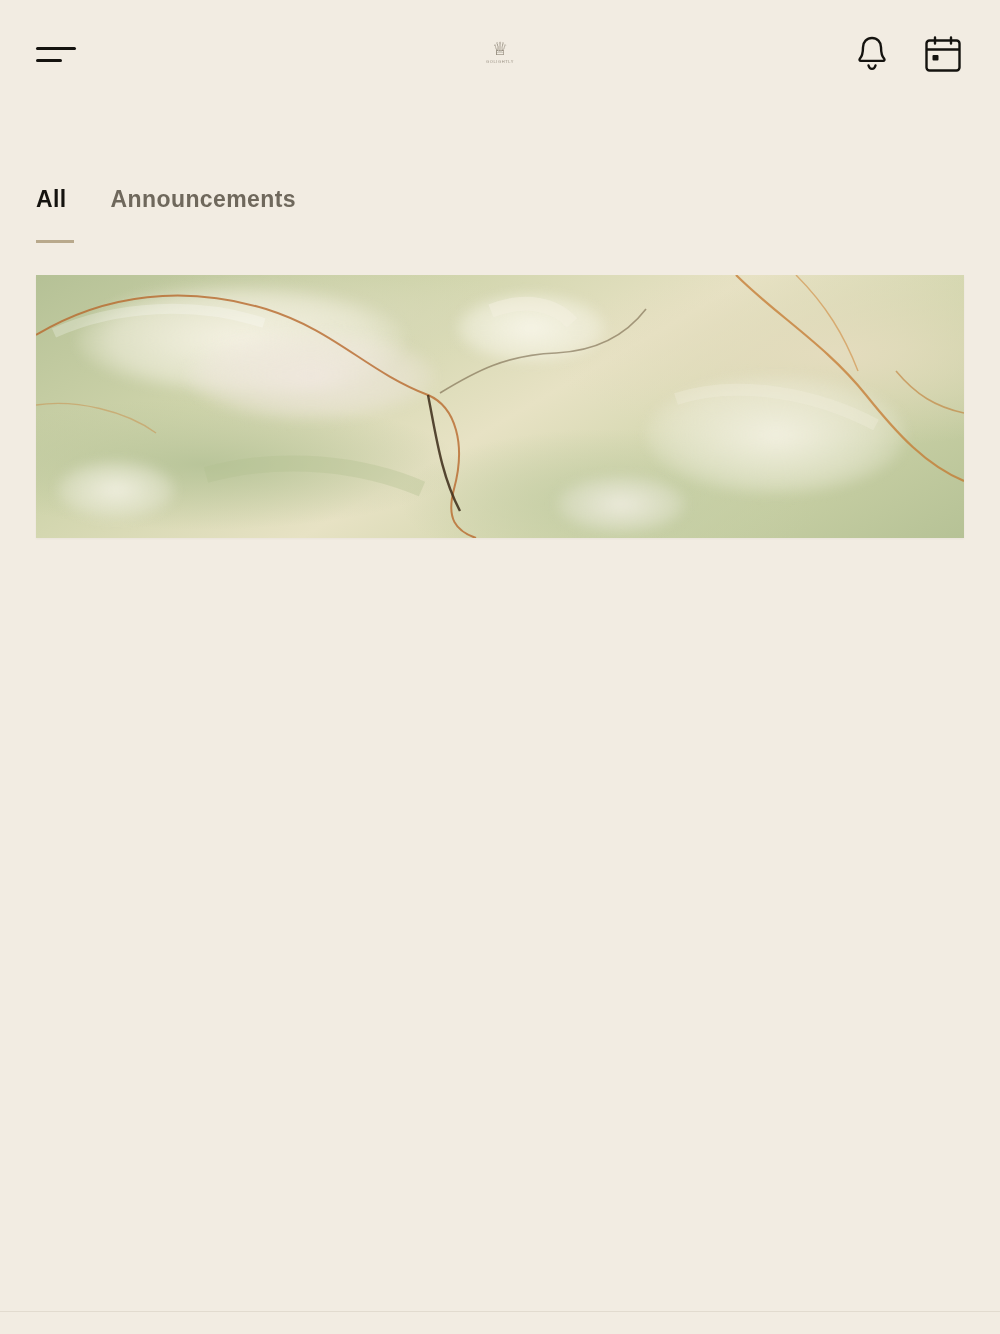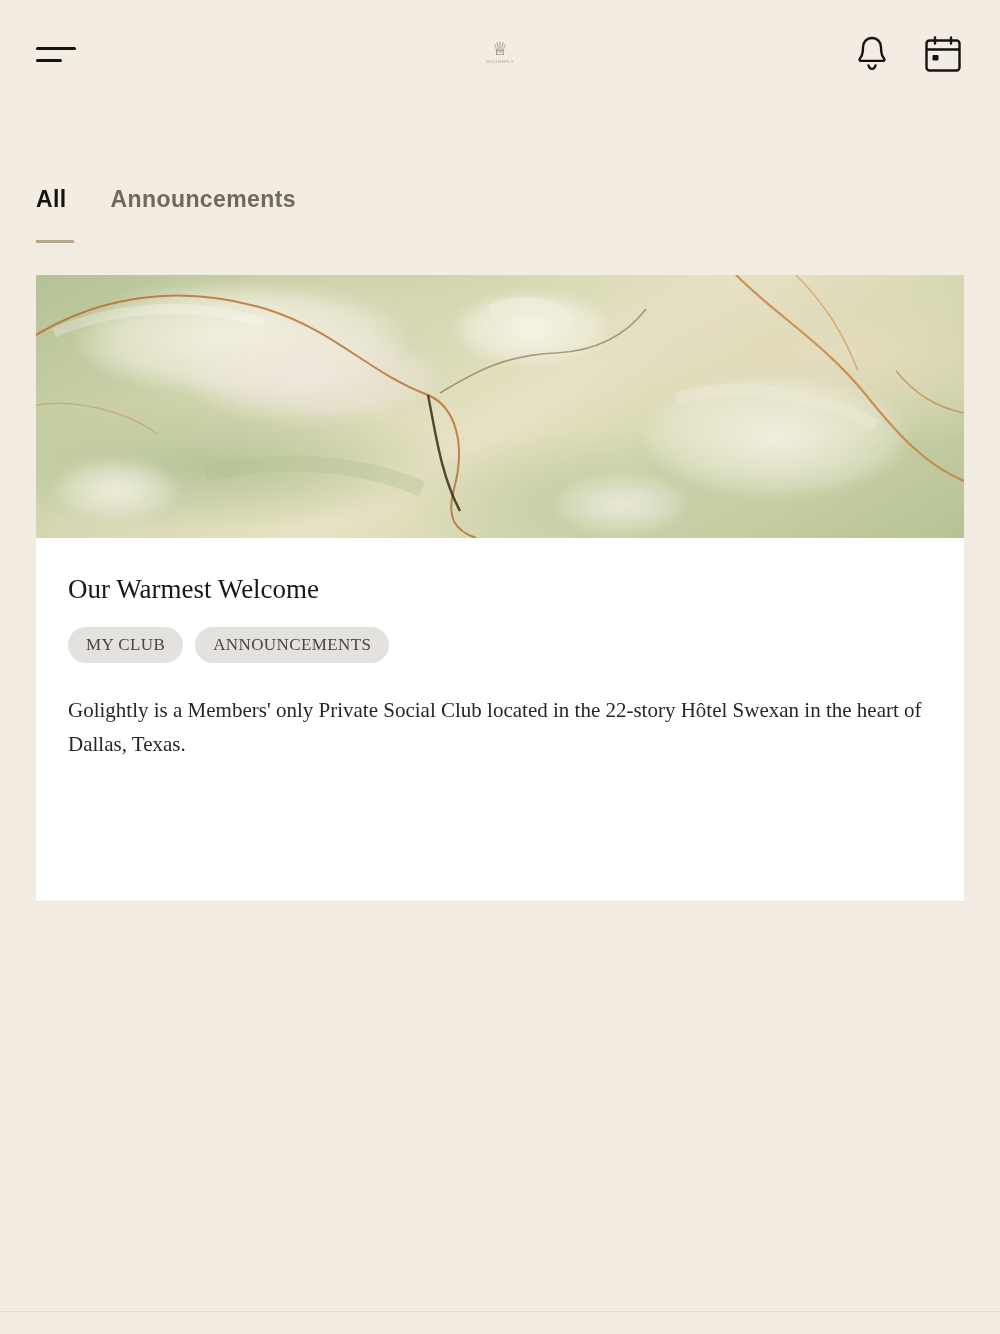--- a/index.html
+++ b/index.html
@@ -252,24 +252,15 @@
       <path d="M760 0 C790 30 808 60 822 96" stroke="#d08a3f" stroke-width="1.4" fill="none" opacity="0.6"></path>
       <path d="M860 96 C880 120 900 132 928 138" stroke="#c07b33" stroke-width="1.6" fill="none" opacity="0.6"></path>
       <path d="M0 130 C40 124 90 136 120 158" stroke="#c9863d" stroke-width="1.4" fill="none" opacity="0.45"></path>
       <path d="M18 58 C80 30 160 26 228 48" stroke="#ffffff" stroke-width="10" fill="none" opacity="0.25"></path>
       <path d="M455 36 C490 22 520 30 536 48" stroke="#f3efe0" stroke-width="14" fill="none" opacity="0.5"></path>
       <path d="M640 124 C700 104 780 118 840 150" stroke="#f1eede" stroke-width="12" fill="none" opacity="0.35"></path>
       <path d="M170 200 C250 178 330 190 386 214" stroke="#b2c18f" stroke-width="16" fill="none" opacity="0.35"></path>
     </svg>
   </div>
 
-  <div class="card-body">
-    <h2 class="card-title">Our Warmest Welcome</h2>
-    <div class="chips">
-      <button class="chip">MY CLUB</button>
-      <button class="chip">ANNOUNCEMENTS</button>
-    </div>
-    <p class="card-text">Golightly is a Members' only Private Social Club located in the 22-story Hôtel Swexan in the heart of Dallas, Texas.</p>
-    <div class="card-spacer"></div>
-  </div>
 </div>
 
 <div class="bottom-rule"></div>
 
 </body></html>

